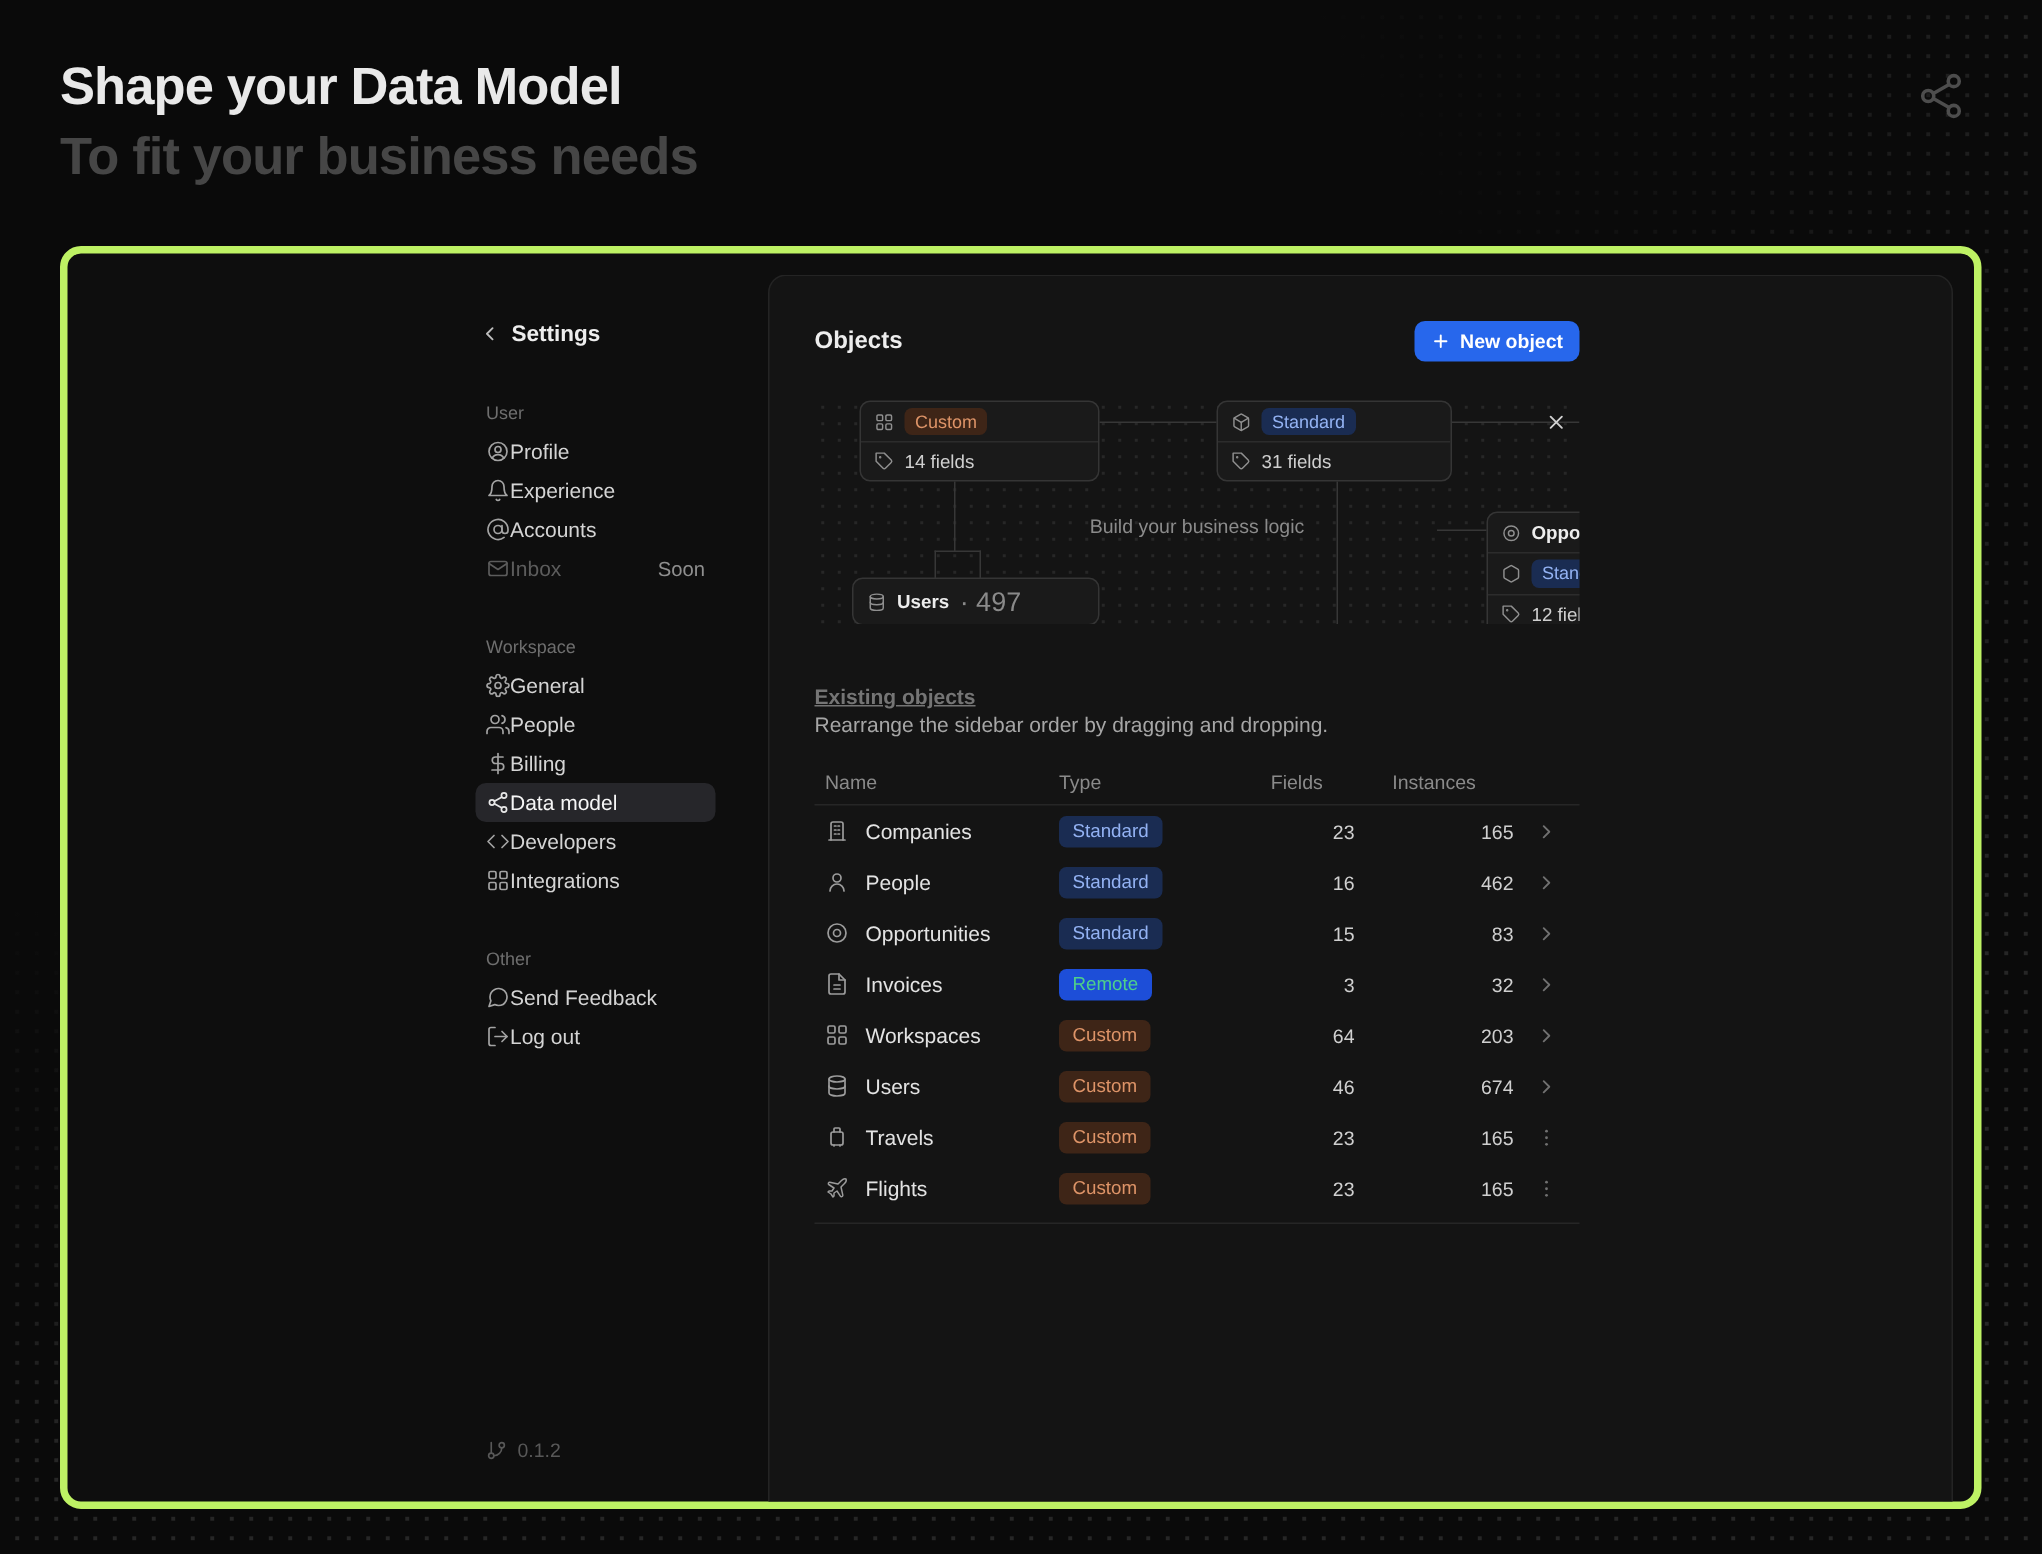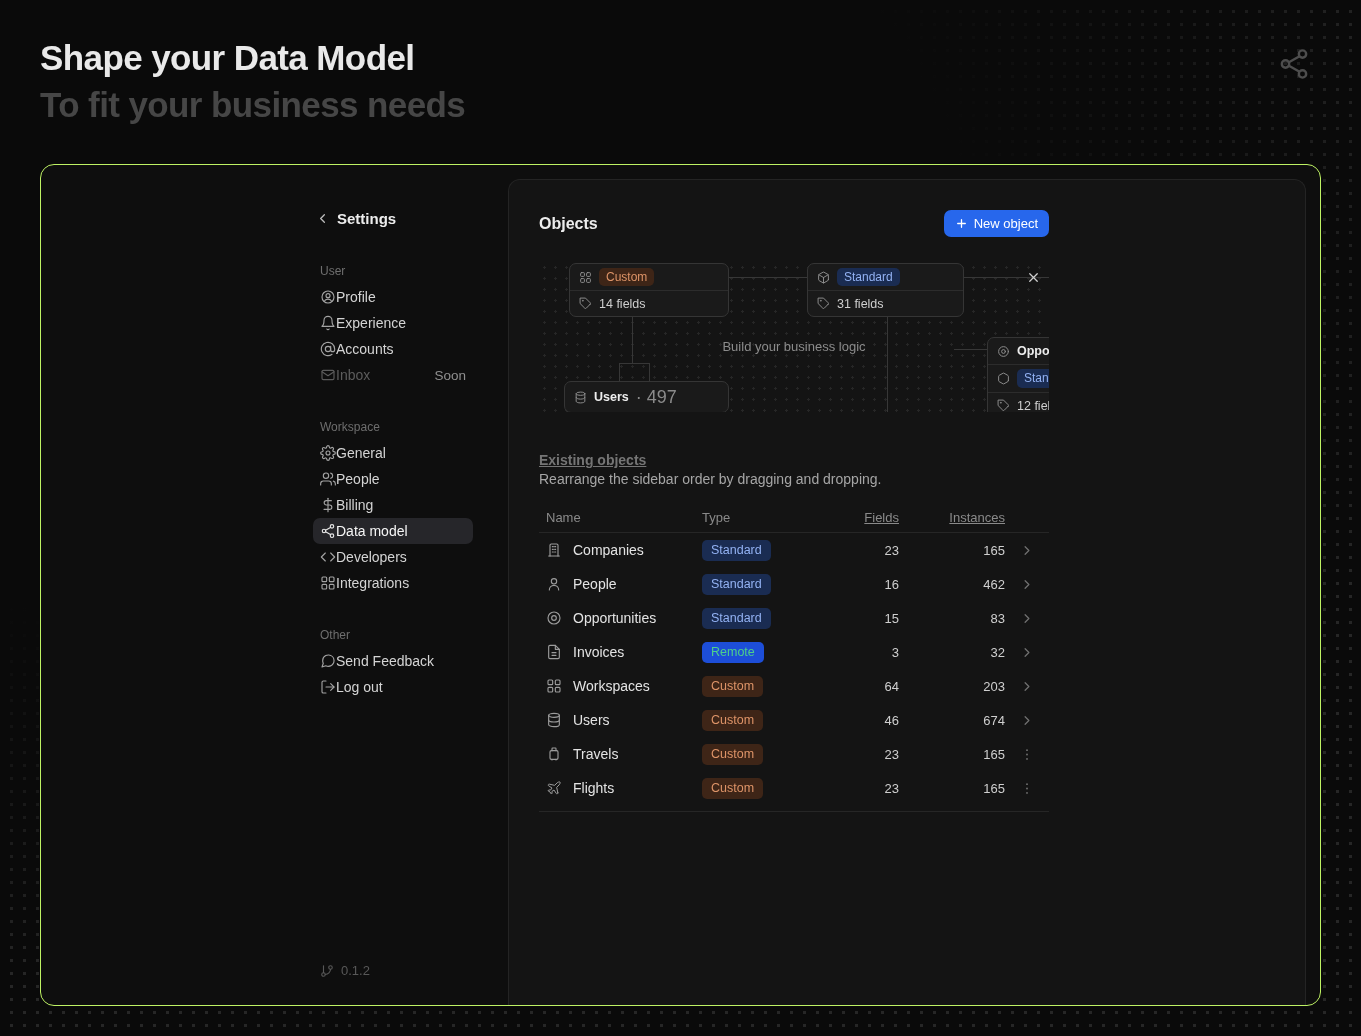--- a/index.html
+++ b/index.html
@@ -26,21 +26,21 @@
   
   .hero{ position:absolute; left:40px; top:34px; right:40px; }
   .hero h1{ font-size:35px; font-weight:800; letter-spacing:-0.6px; color:#e9e9e9; line-height:47px; }
   .hero h2{ font-size:35px; font-weight:800; letter-spacing:-0.6px; color:#464646; line-height:47px; }
   .hero-icon{ position:absolute; right:10px; top:13px; width:34px; height:34px; color:#4d4d4d; }
   .hero-icon svg{ width:100%; height:100%; }
 
   
   .card{
     position:absolute; left:40px; top:164px; width:1281px; height:842px;
-    background:#0e0e0e; border:1px solid #bef264; border-radius:14px;
+    background:#0e0e0e; border:5px solid #bef264; border-radius:14px;
   }
 
   
   .sidebar{ position:absolute; left:272px; top:0; width:160px; height:100%; }
   .back{ margin-top:39px; height:28px; display:flex; align-items:center; gap:7px;
          font-size:15px; font-weight:700; color:#ededed; cursor:pointer; padding-left:2px; }
   .back .ic{ width:15px; height:15px; color:#bdbdbd; }
   .sec-label{ font-size:12px; color:#6e6e6e; margin:32px 0 6px 7px; }
   .item{ height:26px; display:flex; align-items:center; gap:0; padding:0 7px;
          font-size:14px; color:#d4d4d4; border-radius:7px; cursor:pointer; }
@@ -58,21 +58,21 @@
   .panel{
     position:absolute; left:467px; top:14px; right:14px; bottom:0;
     background:#141414; border:1px solid #242424; border-bottom:none;
     border-radius:12px 12px 0 0; padding-left:30px;
   }
   .content{ width:510px; }
   .panel-head{ margin-top:30px; display:flex; align-items:center; justify-content:space-between; }
   .panel-head h3{ font-size:16px; font-weight:700; color:#ededed; }
   .btn-primary{
     height:27px; padding:0 11px; background:#2767ec; color:#fff; border:none;
-    border-radius:7px; font-size:13px; font-weight:400; display:flex; align-items:center;
+    border-radius:7px; font-size:13px; font-weight:700; display:flex; align-items:center;
     gap:6px; cursor:pointer; font-family:inherit;
   }
   .btn-primary .ic{ width:13px; height:13px; color:#fff; }
 
   
   .canvas{
     width:510px; height:150px; margin-top:25px; position:relative; overflow:hidden;
     background-image:radial-gradient(#272727 1px, transparent 1.15px);
     background-size:11px 11px;
   }
@@ -96,21 +96,21 @@
   .badge.custom{ background:#3e2517; color:#de9468; }
   .badge.remote{ background:#1d4ed8; color:#4ecf8b; }
 
   
   .ex-title{ margin-top:40px; font-size:14px; font-weight:600; color:#757575;text-decoration:underline; }
   .ex-sub{ margin-top:3px; font-size:14px; color:#a6a6a6; }
   .grid{ display:grid; grid-template-columns:163px 120px 77px 106px 44px; align-items:center; }
   .thead{ margin-top:16px; height:30px; border-bottom:1px solid #262626;
           font-size:13px; color:#8a8a8a; }
   .thead .c-name{ padding-left:7px; }
-  .num{ text-align:right;text-decoration:underline; }
+  .num{ text-align:center; }
   .group-row{ height:26px; background:#1d1d1d; border-radius:6px; margin:7px 0;
               display:flex; align-items:center; justify-content:space-between;
               padding:0 10px; font-size:12.5px; color:#8a8a8a; cursor:pointer; }
   .group-row .ic{ width:14px; height:14px; color:#8a8a8a; }
   .trow{ height:34px; font-size:14px; color:#e3e3e3; cursor:pointer; }
   .c-name{ display:flex; align-items:center; gap:11px; padding-left:7px; }
   .trow .ic{ width:16px; height:16px; color:#9c9c9c; flex:0 0 16px; }
   .cell-num{ font-size:13px; color:#cfcfcf; text-align:right; }
   .c-action{ display:flex; justify-content:center; }
   .c-action .ic{ width:15px; height:15px; color:#707070; cursor:pointer; }

